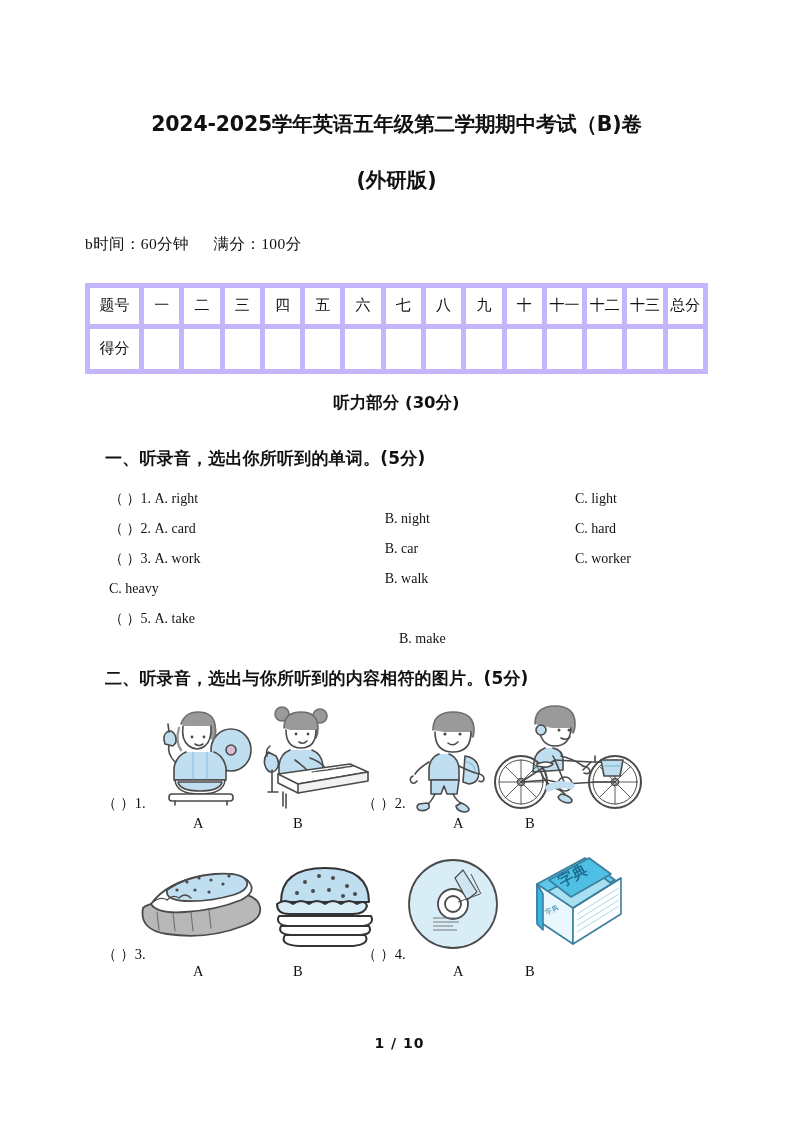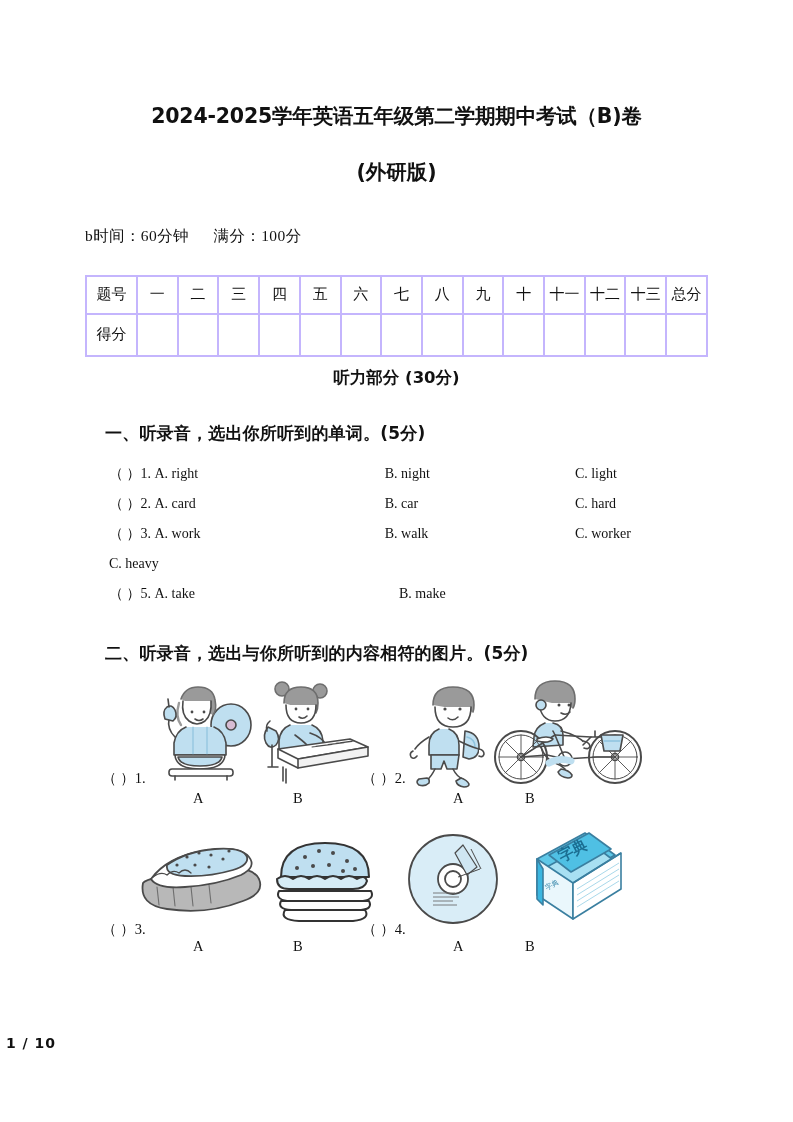--- a/index.html
+++ b/index.html
@@ -13,21 +13,21 @@
     font-family: "Liberation Serif", "DejaVu Serif", serif;
     color: #111111;
     position: relative;
     overflow: hidden;
   }
   .page {
     width: 793px;
     height: 862px;
     position: relative;
     box-sizing: border-box;
-    padding: 0 85px;
+    padding: 8px 85px;
   }
 
   
   .title-block { padding-top: 104px; text-align: center; }
   .doc-title {
     font-family: "DejaVu Sans", sans-serif;
     font-weight: bold;
     font-size: 20.5px;
     letter-spacing: -0.2px;
     line-height: 1.25;
@@ -49,38 +49,38 @@
 
   
   .score-table-wrap { margin-top: 28px; }
   table.score-table {
     border-collapse: collapse;
     width: 623px;
     table-layout: fixed;
     margin: 0 auto;
   }
   table.score-table td {
-    border: 2px solid #c4b5fd;
+    border: 5px solid #c4b5fd;
     height: 36px;
     text-align: center;
     vertical-align: middle;
     font-size: 15px;
     font-family: "DejaVu Sans", sans-serif;
     padding: 0;
   }
   table.score-table td.label-cell { width: 49px; }
   table.score-table tr.row-defen td { height: 40px; }
 
   
   .section-heading {
     text-align: center;
     font-family: "DejaVu Sans", sans-serif;
     font-weight: bold;
     font-size: 16.5px;
-    margin-top: 10px;
+    margin-top: 18px;
   }
 
   
   .q-heading {
     font-family: "DejaVu Sans", sans-serif;
     font-weight: bold;
     font-size: 17px;
     margin-top: 33px;
     margin-left: 20px;
     letter-spacing: 0.2px;
@@ -88,21 +88,21 @@
   .q-heading .pts { font-weight: bold; }
 
   .word-list { margin-top: 14px; margin-left: 24px; }
   .word-row {
     display: flex;
     font-size: 14px;
     line-height: 30px;
     height: 30px;
   }
   .word-row .col-a { width: 290px; }
-  .word-row .col-b { width: 200px; }
+  .word-row .col-b { width: 200px; margin-top: 20px; }
   .word-row .col-c { width: 140px; }
 
   
   .pic-section { margin-top: 10px; }
   .pic-row {
     position: relative;
     height: 150px;
   }
   .pic-row.second { height: 145px; }
   .marker {
@@ -117,20 +117,21 @@
   .art {
     position: absolute;
   }
 
   
   .page-footer {
     position: absolute;
     left: 6px;
     right: 0;
     top: 1035px;
+    text-align: center;
     font-family: "DejaVu Sans", sans-serif;
     font-weight: bold;
     font-size: 14px;
     letter-spacing: 1px;
   }
 </style>
 </head>
 <body>
 
 <div class="page">

